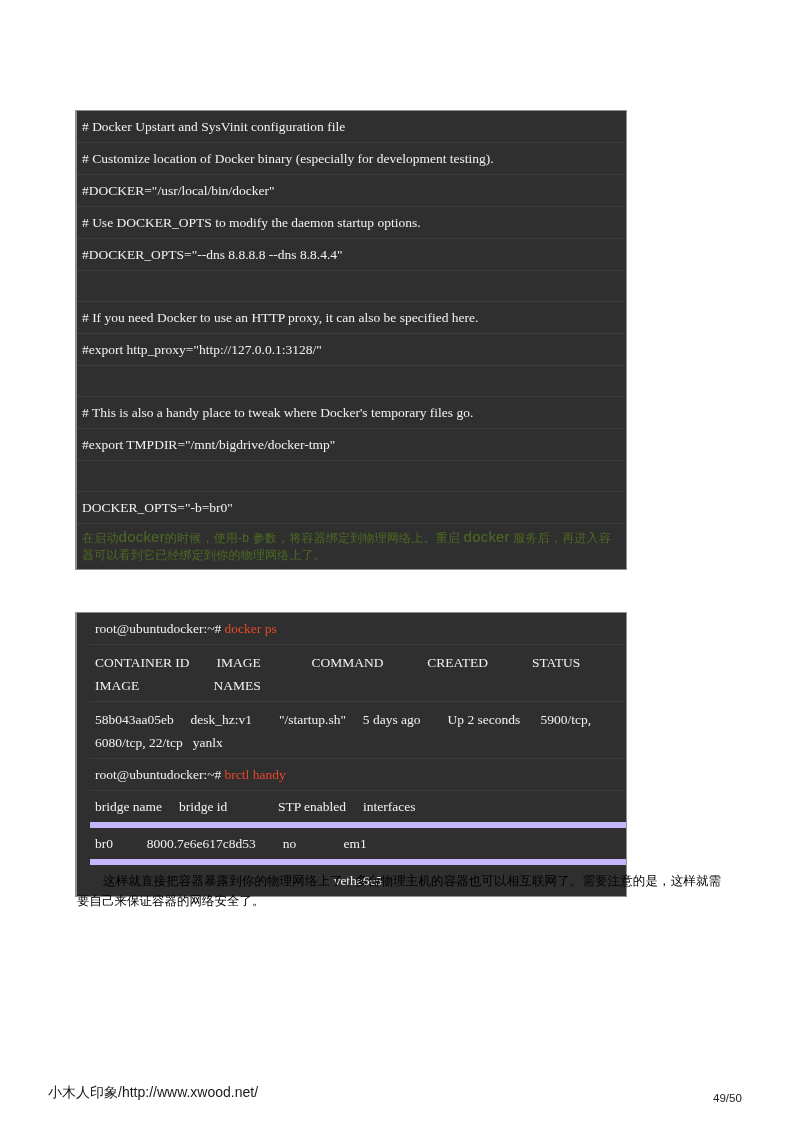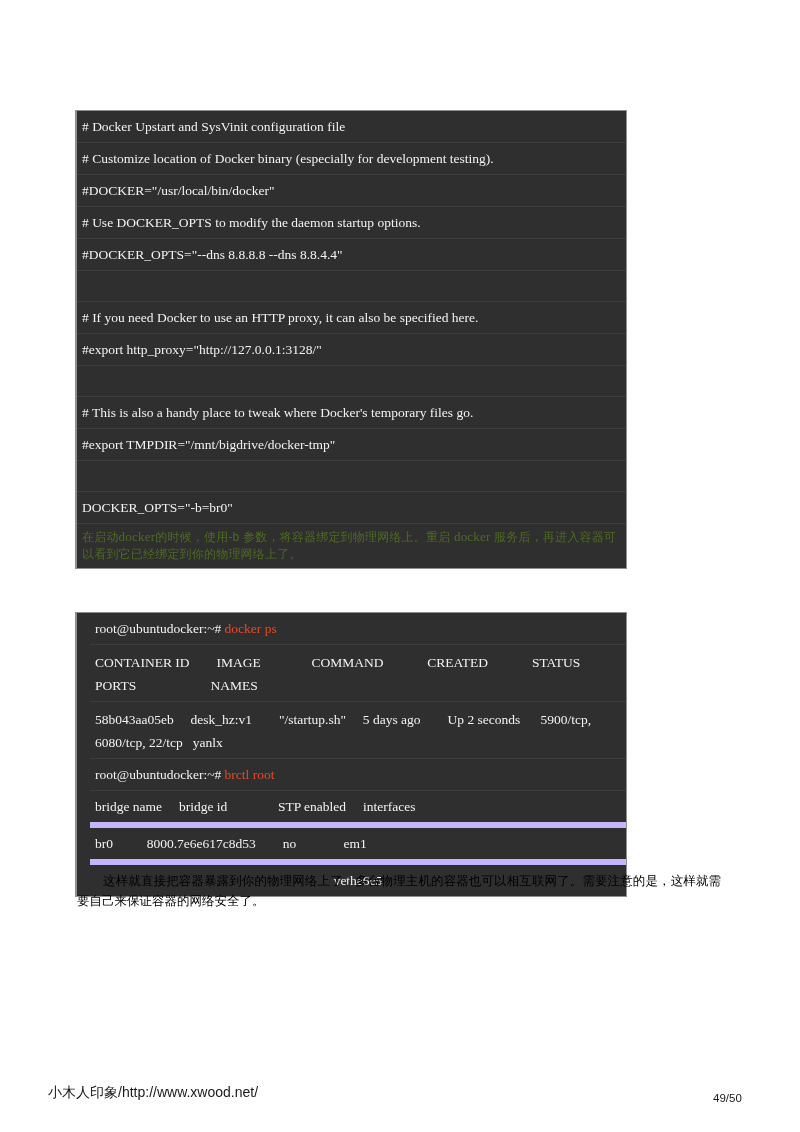--- a/index.html
+++ b/index.html
@@ -62,22 +62,22 @@
     color: #4e6b22;
     font-family: "Liberation Sans", "DejaVu Sans", sans-serif;
     font-size: 12px;
     line-height: 17px;
     white-space: normal;
     padding: 4px 6px 5px 5px;
     min-height: 0;
     letter-spacing: 0.2px;
   }
   .code-line.green .latin {
-    font-family: Liberation Serif, serif;
-    font-size: 13px;
+    font-family: Liberation Sans, sans-serif;
+    font-size: 15px;
   }
 
   .cmd-red {
     color: #e8482a;
   }
 
   
   .ps-row {
     position: relative;
     color: #f2f2f2;
@@ -163,29 +163,29 @@
     <div class="code-line">DOCKER_OPTS="-b=br0"</div>
     <div class="code-line green"><span>在启动</span><span class="latin">docker</span><span>的时候，使用-b 参数，将容器绑定到物理网络上。重启 </span><span class="latin">docker</span><span> 服务后，再进入容器可以看到它已经绑定到你的物理网络上了。</span></div>
   </div>
 
   <div class="code-block block-2">
 
     <div class="code-line"><span>root@ubuntudocker:~#</span><span> </span><span class="cmd-red">docker ps</span></div>
 
     <div class="ps-row">
       <span class="ln">CONTAINER ID        IMAGE               COMMAND             CREATED             STATUS</span>
-      <span class="ln">PORTS                      NAMES</span>
+      <span class="ln">IMAGE                      NAMES</span>
     </div>
 
     <div class="ps-row">
       <span class="ln">58b043aa05eb     desk_hz:v1        "/startup.sh"     5 days ago        Up 2 seconds      5900/tcp,</span>
       <span class="ln">6080/tcp, 22/tcp   yanlx</span>
     </div>
 
-    <div class="code-line"><span>root@ubuntudocker:~#</span><span> </span><span class="cmd-red">brctl root</span></div>
+    <div class="code-line"><span>root@ubuntudocker:~#</span><span> </span><span class="cmd-red">brctl handy</span></div>
 
     <div class="br-row">bridge name     bridge id               STP enabled     interfaces</div>
     <div class="br-row">br0          8000.7e6e617c8d53        no              em1</div>
     <div class="br-row center">vethe6e5</div>
   </div>
 
   <div class="para p-1"><span class="indent"></span><span>这样就直接把容器暴露到你的物理网络上了，多台物理主机的容器也可以相互联网了。需要注意的是，这样就需要自己来保证容器的网络安全了。</span></div>
 
   <div class="footer-left">小木人印象/http://www.xwood.net/</div>
   <div class="footer-right">49/50</div>

